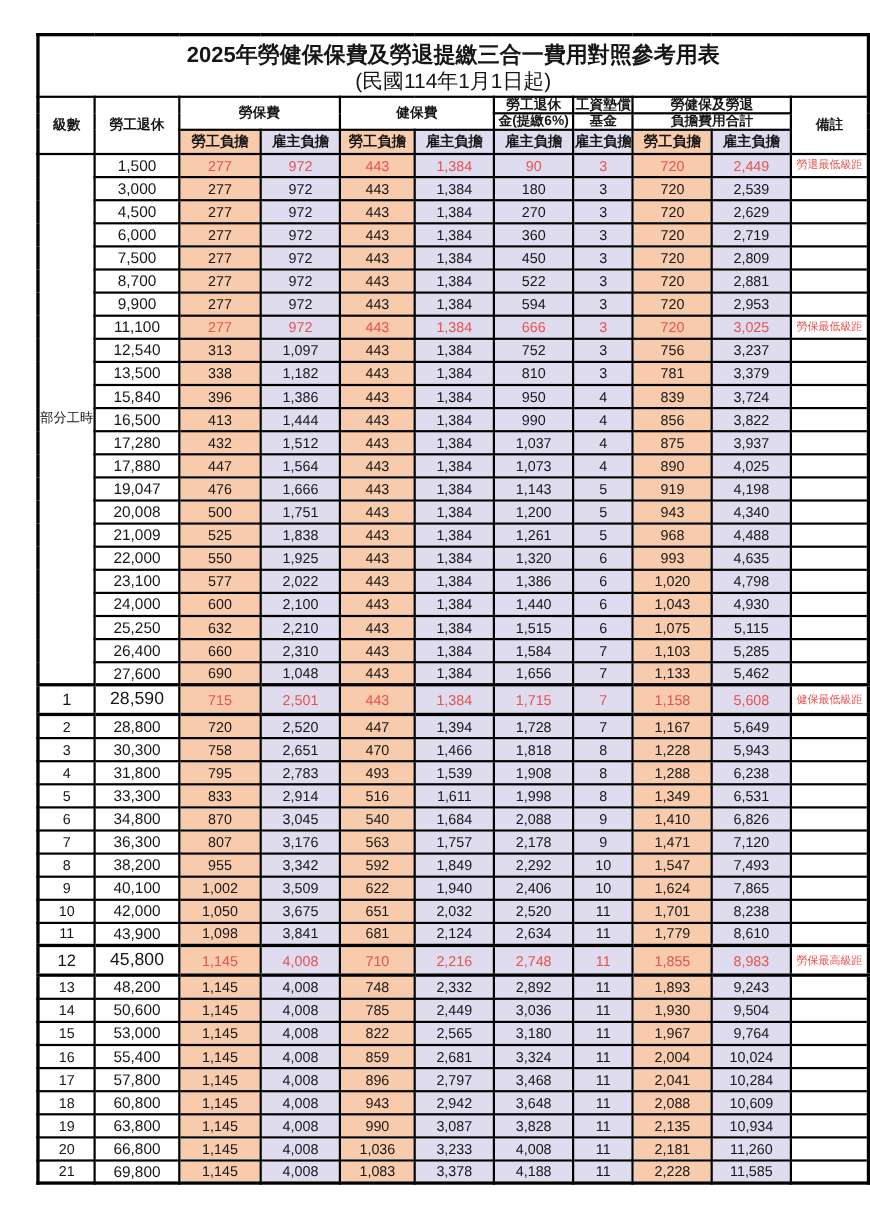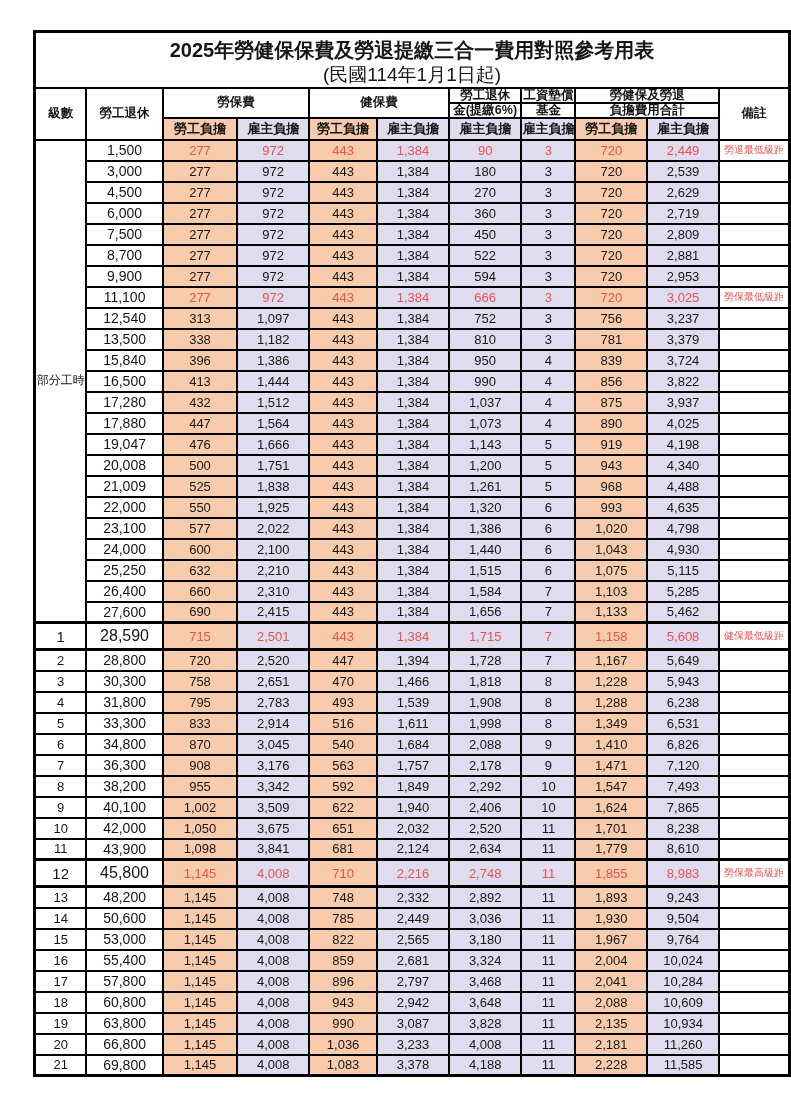--- a/index.html
+++ b/index.html
@@ -361,21 +361,21 @@
           <td class="value-cell er">1,384</td>
           <td class="value-cell er">1,584</td>
           <td class="value-cell er">7</td>
           <td class="value-cell emp">1,103</td>
           <td class="value-cell er">5,285</td>
           <td class="remark-cell"></td>
         </tr>
         <tr>
           <td class="bracket-cell">27,600</td>
           <td class="value-cell emp">690</td>
-          <td class="value-cell er">2,415</td>
+          <td class="value-cell er">1,048</td>
           <td class="value-cell emp">443</td>
           <td class="value-cell er">1,384</td>
           <td class="value-cell er">1,656</td>
           <td class="value-cell er">7</td>
           <td class="value-cell emp">1,133</td>
           <td class="value-cell er">5,462</td>
           <td class="remark-cell"></td>
         </tr>
         <tr class="red tall">
           <td class="level-cell">1</td>
@@ -451,21 +451,21 @@
           <td class="value-cell er">1,684</td>
           <td class="value-cell er">2,088</td>
           <td class="value-cell er">9</td>
           <td class="value-cell emp">1,410</td>
           <td class="value-cell er">6,826</td>
           <td class="remark-cell"></td>
         </tr>
         <tr>
           <td class="level-cell">7</td>
           <td class="bracket-cell">36,300</td>
-          <td class="value-cell emp">908</td>
+          <td class="value-cell emp">807</td>
           <td class="value-cell er">3,176</td>
           <td class="value-cell emp">563</td>
           <td class="value-cell er">1,757</td>
           <td class="value-cell er">2,178</td>
           <td class="value-cell er">9</td>
           <td class="value-cell emp">1,471</td>
           <td class="value-cell er">7,120</td>
           <td class="remark-cell"></td>
         </tr>
         <tr>

